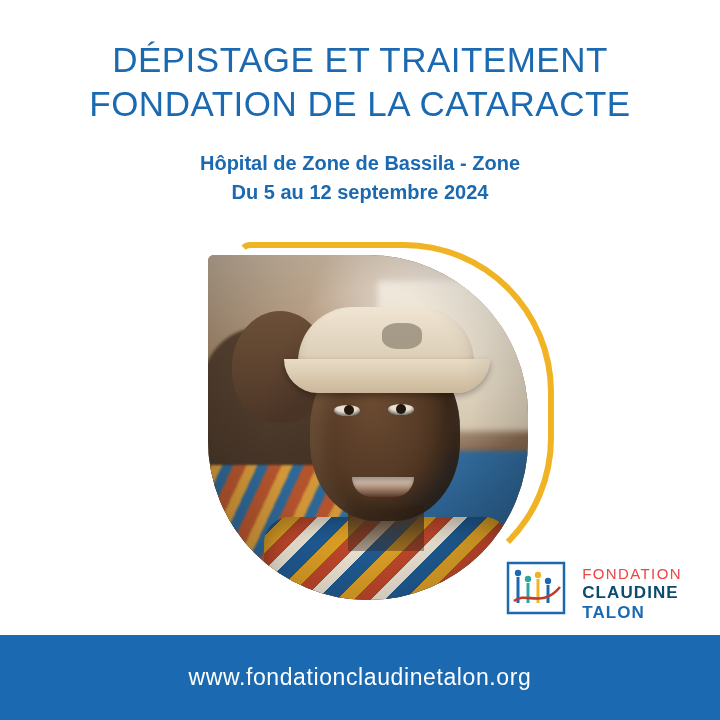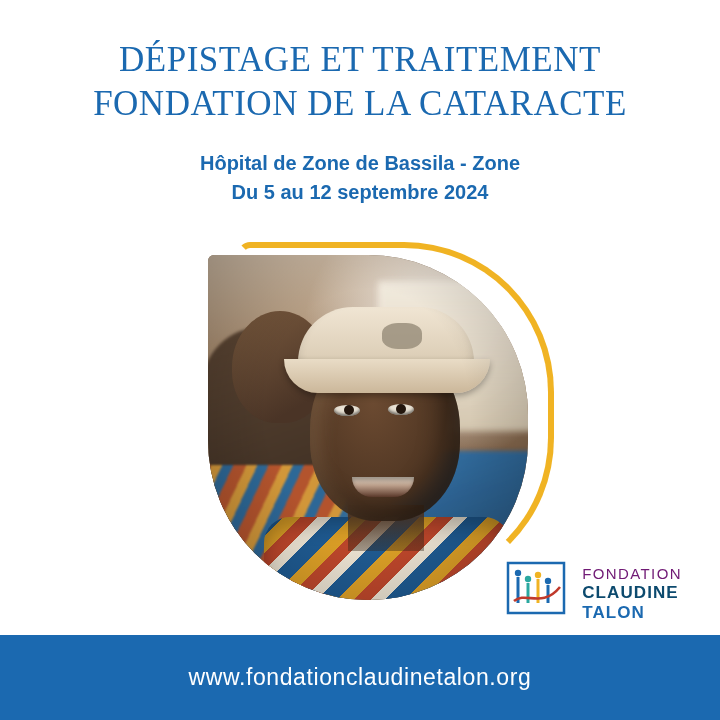--- a/index.html
+++ b/index.html
@@ -29,21 +29,20 @@
     text-align: center;
     color: #1b69b0;
     font-size: 35px;
     line-height: 1.27;
     font-weight: 400;
     letter-spacing: 0.5px;
   }
   .headline .line {
     display: block;
     white-space: nowrap;
-    font-family: Liberation Serif, serif;
   }
   .subhead {
     margin-top: 22px;
     width: 640px;
     text-align: center;
     color: #1b69b0;
     font-size: 20px;
     font-weight: bold;
     line-height: 1.45;
   }
@@ -256,21 +255,21 @@
     height: 62px;
     position: relative;
   }
   .logo-text {
     line-height: 1.18;
     color: #1b69b0;
   }
   .logo-text .l1 {
     font-size: 15px;
     letter-spacing: 1.4px;
-    color: #701a75;
+    color: #ef4444;
     margin-top: 12px;
   }
   .logo-text .l2 {
     font-size: 17px;
     font-weight: bold;
     letter-spacing: 1.1px;
     color: #0c4a6e;
   }
   .logo-text .l3 {
     font-size: 17px;

